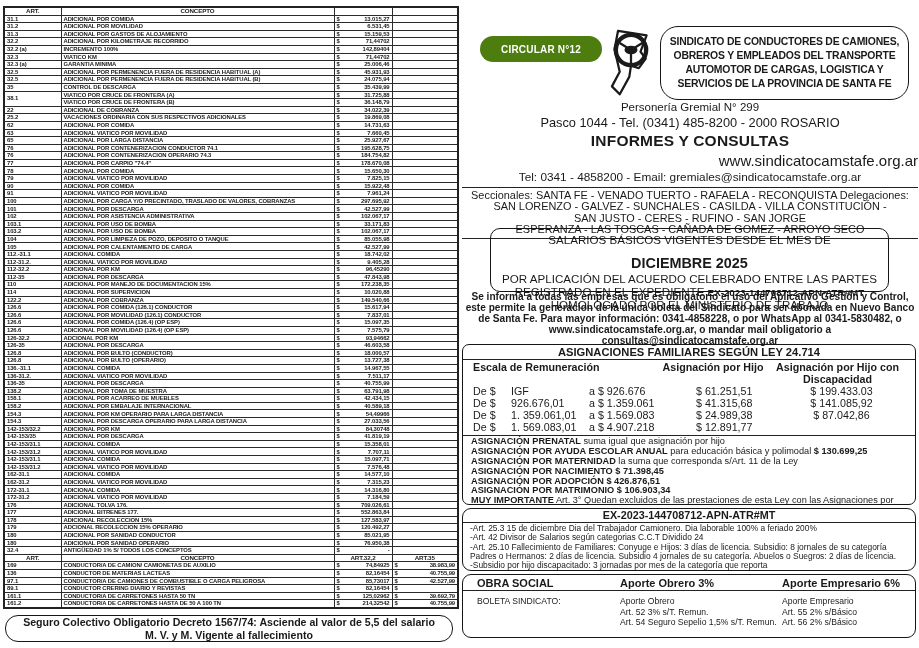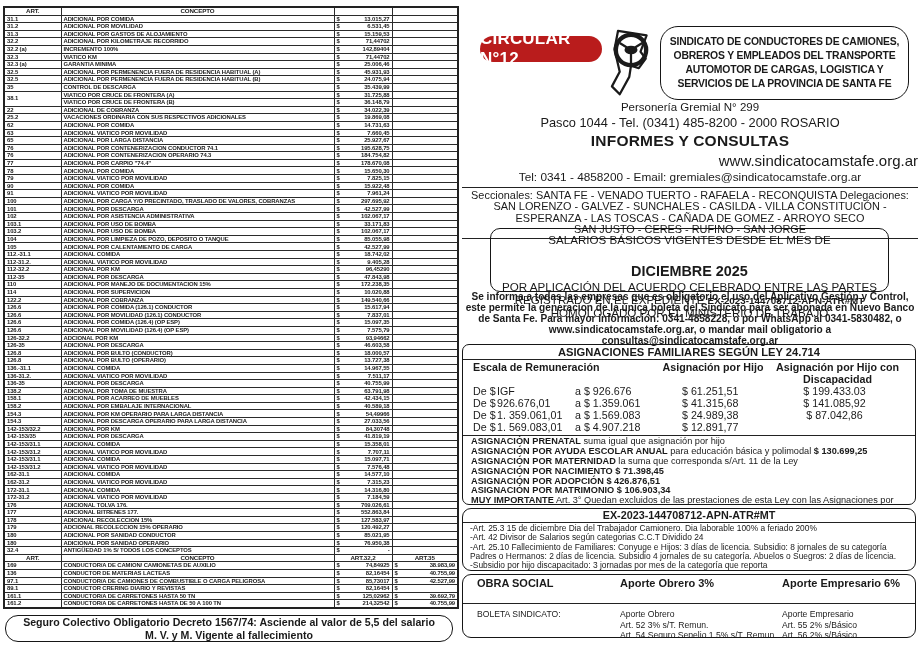--- a/index.html
+++ b/index.html
@@ -21,22 +21,22 @@
   td.c-val{padding:0 1px;}
   td.c-val .inner{display:flex;justify-content:space-between;}
   .seguro-box{
     position:absolute;left:5px;top:615px;width:448px;height:27px;
     border:1.6px solid #161616;border-radius:13px;display:flex;align-items:center;justify-content:flex-end;
     text-align:center;font-weight:700;font-size:10.6px;line-height:12.6px;padding:0 14px;box-sizing:border-box;
   }
   
   .right{position:absolute;left:462px;top:0;width:456px;height:648px;}
   .badge{
-    position:absolute;left:18px;top:36px;width:122px;height:26px;background:#b91c1c;border-radius:13px;
-    color:#fff;font-weight:700;font-size:17px;display:flex;align-items:center;justify-content:center;letter-spacing:0.2px;
+    position:absolute;left:18px;top:36px;width:122px;height:26px;background:#4d7c0f;border-radius:13px;
+    color:#fff;font-weight:700;font-size:10px;display:flex;align-items:center;justify-content:center;letter-spacing:0.2px;
   }
   .logo{position:absolute;left:143px;top:27px;}
   .union-box{
     position:absolute;left:198px;top:26px;width:249px;height:74px;border:1.7px solid #161616;border-radius:18px;
     display:flex;align-items:center;justify-content:center;text-align:center;
     font-weight:700;font-size:10.4px;line-height:13.9px;padding:0 4px;box-sizing:border-box;letter-spacing:-0.2px;
   }
   .hdr-lines{position:absolute;left:0;top:101px;width:456px;text-align:center;}
   .personeria{font-size:11.5px;}
   .address{font-size:12.8px;margin-top:2px;}
@@ -44,57 +44,57 @@
   .website{font-size:15px;margin-top:2px;text-align:right;}
   .contact{font-size:11.8px;margin-top:1px;}
   .rule{border-top:1.6px solid #222;margin-top:3px;}
   .seccionales{font-size:10.9px;line-height:11.3px;margin-top:2px;}
   .rule2{border-top:1.6px solid #222;margin-top:3px;}
   .salarios-box{
     position:absolute;left:28px;top:228px;width:399px;height:64px;border:1.7px solid #161616;border-radius:10px;
     text-align:center;padding-top:4px;box-sizing:border-box;
   }
   .sal-l1{font-size:11.6px;}
-  .sal-month{font-size:14.4px;font-weight:700;margin-top:17px;}
+  .sal-month{font-size:14.4px;font-weight:700;margin-top:9px;}
   .sal-l3{font-size:11.6px;margin-top:1px;}
   .sal-l4{font-size:11.6px;}
   .sal-l4 b{font-size:9.8px;}
   .sal-l5{font-size:11.6px;}
   .aplicativo{
     position:absolute;left:0;top:292px;width:456px;text-align:center;font-weight:700;
     font-size:10.1px;line-height:10.9px;
   }
   .asig-box{
     position:absolute;left:0;top:344px;width:454px;height:161px;border:1.7px solid #161616;border-radius:7px;
     box-sizing:border-box;overflow:hidden;
   }
   .asig-title{font-weight:700;font-size:11.2px;text-align:center;padding:1px 0;border-bottom:1.6px solid #222;}
   .esc-head{display:flex;font-weight:700;font-size:10.7px;padding:1px 8px 0 10px;}
   .esc-head .h1{width:185px;text-align:left;}
   .esc-head .h2{width:110px;text-align:center;}
   .esc-head .h3{flex:1;text-align:center;}
   .esc-row{display:flex;font-size:10.7px;line-height:12.1px;padding:0 8px 0 10px;}
-  .esc-row .p1{width:24px;}
+  .esc-row .p1{width:38px;}
   .esc-row .p2{width:78px;}
   .esc-row .p3{width:107px;}
   .esc-row .hijo{width:80px;text-align:left;}
   .esc-row .disc{flex:1;text-align:center;}
   .asig-info{border-top:1.4px solid #222;margin-top:2px;padding:1px 8px 0 8px;font-size:9.2px;line-height:9.8px;}
   .asig-info b.lb{font-weight:700;}
   .ex-box{
     position:absolute;left:0;top:508px;width:454px;height:63px;border:1.7px solid #161616;border-radius:9px;
     box-sizing:border-box;overflow:hidden;
   }
   .ex-title{font-weight:700;font-size:10.8px;text-align:center;border-bottom:1.4px solid #222;padding:0 0 1px 0;}
   .ex-lines{padding:1px 7px 0 7px;font-size:8.4px;line-height:9.3px;}
   .obra-box{
     position:absolute;left:0;top:574px;width:454px;height:64px;border:1.7px solid #161616;border-radius:9px;
     box-sizing:border-box;overflow:hidden;
   }
-  .obra-head{display:flex;font-weight:700;font-size:11px;padding:2px 10px 14px 14px;border-bottom:1.8px solid #222;justify-content:space-between;}
+  .obra-head{display:flex;font-weight:700;font-size:11px;padding:2px 10px 1px 14px;border-bottom:1.8px solid #222;justify-content:space-between;}
   .obra-head .o1{width:143px;}
   .obra-head .o2{width:162px;}
   .obra-head .o3{flex:1;}
   .obra-body{display:flex;padding:5px 10px 0 14px;font-size:8.6px;line-height:10.6px;}
   .obra-body .o1{width:143px;}
   .obra-body .o2{width:162px;}
   .obra-body .o3{flex:1;}
 </style>
 </head>
 <body>
@@ -1028,22 +1028,22 @@
   <div class="hdr-lines">
     <div class="personeria">Personería Gremial N° 299</div>
     <div class="address">Pasco 1044 - Tel. (0341) 485-8200 - 2000 ROSARIO</div>
     <div class="informes">INFORMES Y CONSULTAS</div>
     <div class="website">www.sindicatocamstafe.org.ar</div>
     <div class="contact">Tel: 0341 - 4858200 - Email: gremiales@sindicatocamstafe.org.ar</div>
     <div class="rule"></div>
     <div class="seccionales">
       <div>Seccionales: SANTA FE - VENADO TUERTO - RAFAELA - RECONQUISTA Delegaciones:</div>
       <div>SAN LORENZO - GALVEZ - SUNCHALES - CASILDA - VILLA CONSTITUCIÓN -</div>
+      <div>SAN JUSTO - CERES - RUFINO - SAN JORGE</div>
       <div>ESPERANZA - LAS TOSCAS - CAÑADA DE GOMEZ - ARROYO SECO</div>
-      <div>SAN JUSTO - CERES - RUFINO - SAN JORGE</div>
     </div>
     <div class="rule2"></div>
   </div>
 
   <div class="salarios-box">
     <div class="sal-l1">SALARIOS BÁSICOS VIGENTES DESDE EL MES DE</div>
     <div class="sal-month">DICIEMBRE 2025</div>
     <div class="sal-l3">POR APLICACIÓN DEL ACUERDO CELEBRADO ENTRE LAS PARTES</div>
     <div class="sal-l4"><span>REGISTRADO EN EL EXPEDIENTE </span><b>EX-2023-144708712-APN-ATR#MT</b></div>
     <div class="sal-l5">HOMOLOGADO POR EL MINISTERIO DE TRABAJO</div>

